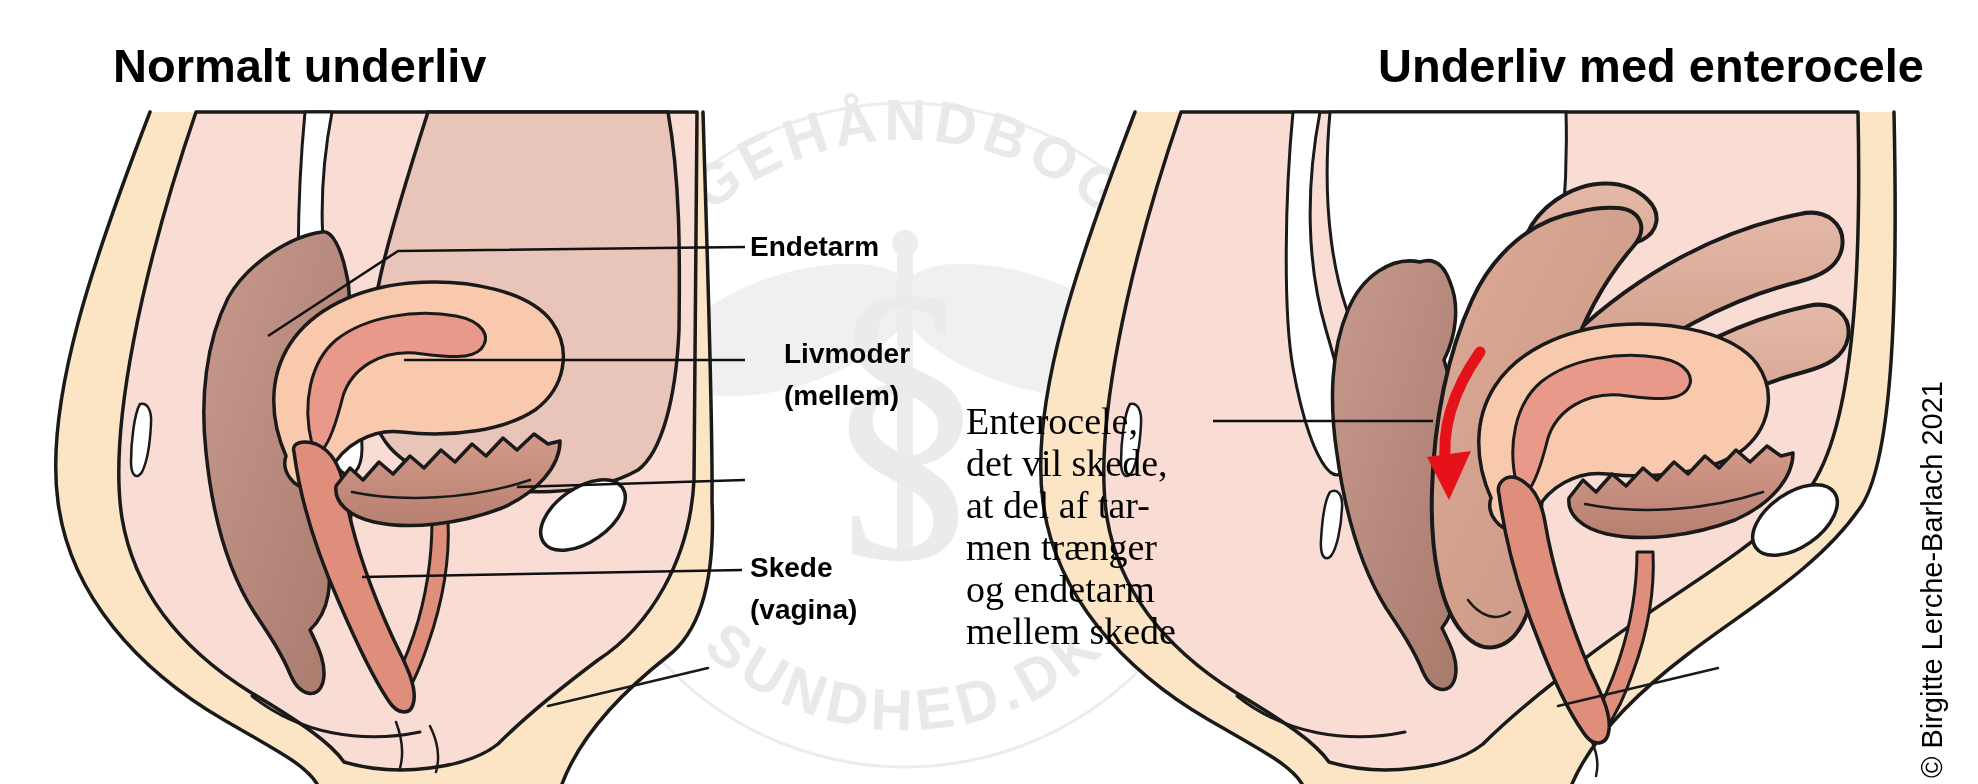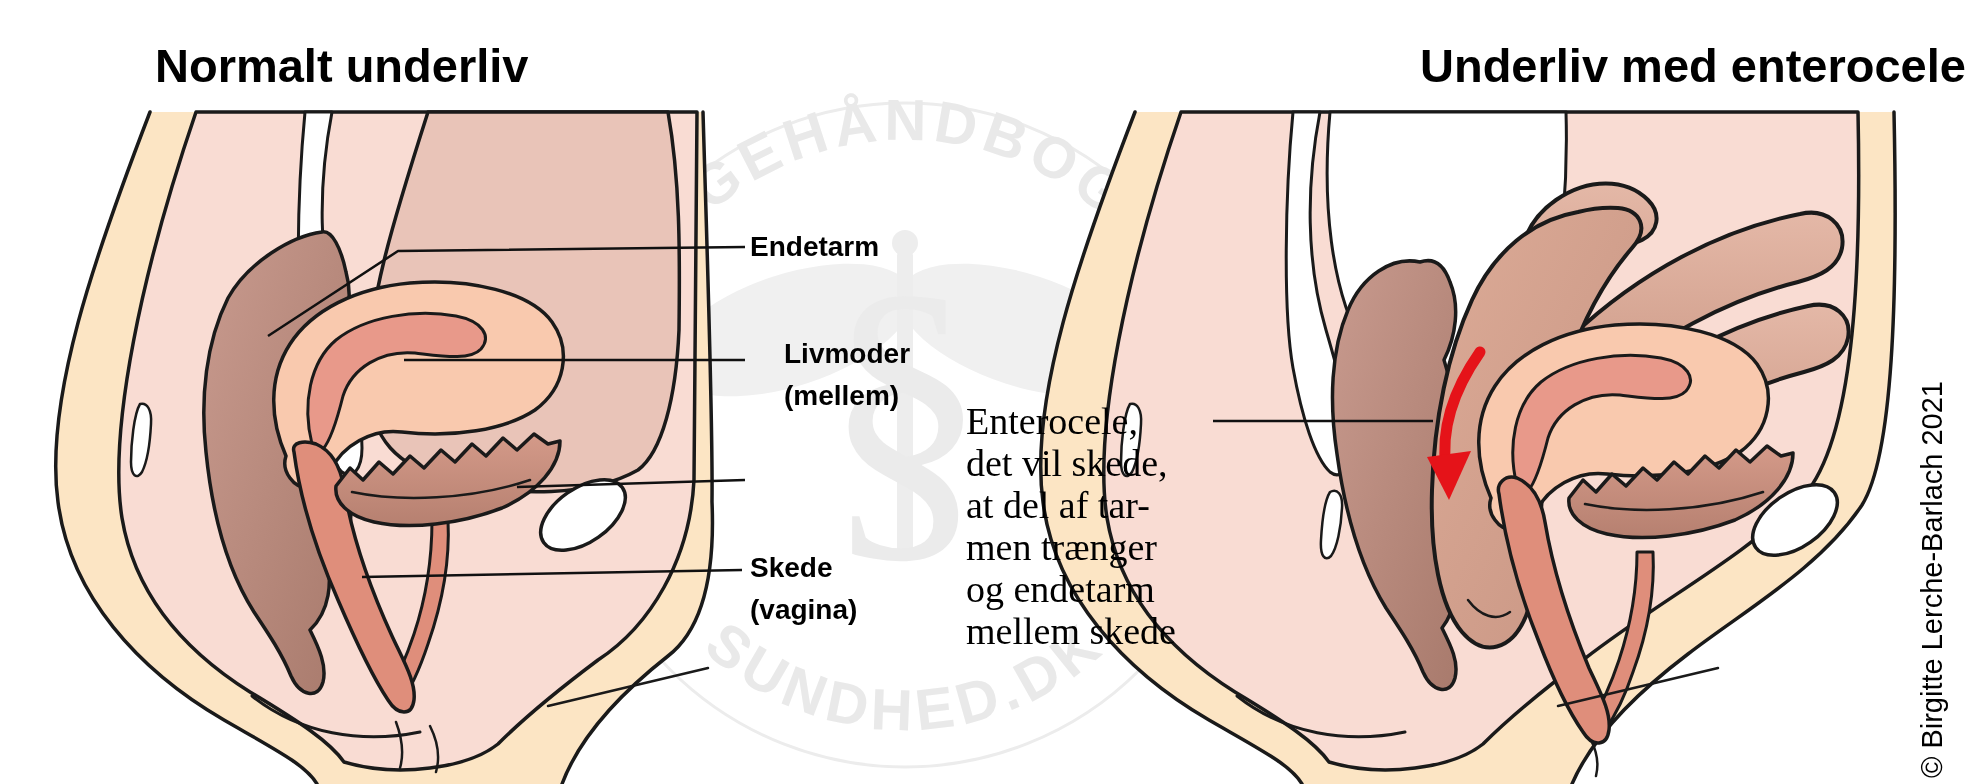--- a/index.html
+++ b/index.html
@@ -1,20 +1,20 @@
 <!DOCTYPE html>
 <html><head>
 <meta charset="utf-8">
 <style>
   html,body{margin:0;padding:0;background:#fff;}
   #stage{position:relative;width:1978px;height:784px;background:#fff;overflow:hidden;
          font-family:"Liberation Sans", sans-serif;}
   #art{position:absolute;left:0;top:0;z-index:1;}
   .txt{position:absolute;z-index:2;color:#000;}
-  .title{font-size:47px;font-weight:bold;letter-spacing:0px;white-space:nowrap;margin-left:42px;}
+  .title{font-size:47px;font-weight:bold;letter-spacing:0px;white-space:nowrap;}
   .label{font-size:28px;line-height:42px;white-space:nowrap;font-weight:bold;}
   .annotation{font-size:38px;line-height:42px;white-space:nowrap;}
   .credit{font-size:29px;transform-origin:0 0;transform:rotate(-90deg);white-space:nowrap;}
 </style>
 </head>
 <body>
 
 <div id="stage">
 
 <svg id="art" width="1978" height="784" viewBox="0 0 1978 784" xmlns="http://www.w3.org/2000/svg">

